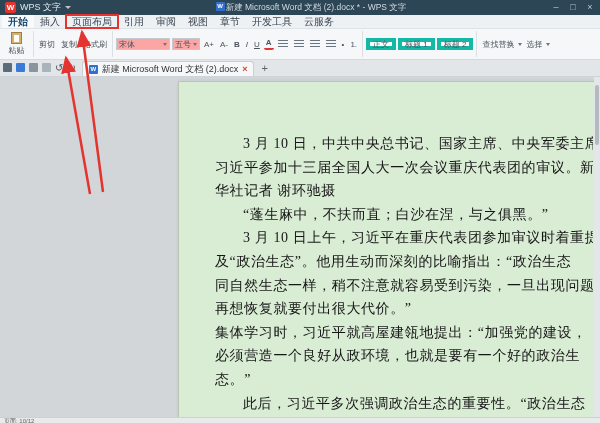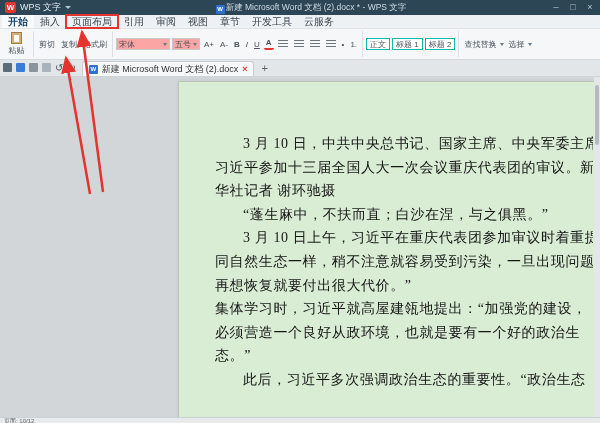--- a/index.html
+++ b/index.html
@@ -7,21 +7,21 @@
   body {
     position: relative; overflow: hidden;
     font-family: "Liberation Sans", sans-serif;
     background: #d2d6d9;
   }
   
   .titlebar { height: 15px; background: #2d4656; display: flex; align-items: center; padding: 0 5px; gap: 4px; color: #dfe7ec; font-size: 9px; }
   .wlogo { width: 11px; height: 11px; background: #e3342f; color: #fff; font-size: 8px; font-weight: bold; display: flex; align-items: center; justify-content: center; border-radius: 2px; flex: none; }
   .appname { white-space: nowrap; }
   .caret-down { width: 0; height: 0; border-left: 3px solid transparent; border-right: 3px solid transparent; border-top: 3px solid #b9c6cf; }
-  .tb-center { flex: 1; display: flex; align-items: flex-end; justify-content: center; gap: 1px; color: #cfd9e0; font-size: 8.5px; overflow: hidden; white-space: nowrap; }
+  .tb-center { flex: 1; display: flex; align-items: flex-start; justify-content: center; gap: 1px; color: #cfd9e0; font-size: 8.5px; overflow: hidden; white-space: nowrap; }
   .doc-ico { width: 9px; height: 9px; background: #2f6fd0; color: #fff; font-size: 6px; font-weight: bold; display: flex; align-items: center; justify-content: center; border-radius: 1px; flex: none; }
   .winbtns { display: flex; gap: 7px; color: #b9c6cf; font-size: 9px; flex: none; }
   .winbtn { width: 10px; text-align: center; line-height: 15px; }
   
   .menubar { height: 14px; background: #edf1f4; display: flex; align-items: stretch; font-size: 10px; color: #3a4450; border-bottom: 1px solid #dee3e7; padding-left: 2px; }
   .mtab { padding: 0 6px; line-height: 13px; white-space: nowrap; position: relative; }
   .mtab.active { background: #f8fafb; color: #17466e; font-weight: bold; }
   .mtab.annotated { outline: 2px solid #e3342f; outline-offset: -1px; z-index: 5; }
   
   .ribbon { height: 31px; background: #f5f7f9; border-bottom: 1px solid #d4d9dd; display: flex; align-items: center; padding: 1px 3px; font-size: 8px; color: #4a535c; }
@@ -29,21 +29,21 @@
   .paste-ic { width: 11px; height: 12px; background: #d7b06b; border: 1px solid #9b8147; position: relative; }
   .paste-ic::after { content: ""; position: absolute; left: 2px; top: 2px; width: 5px; height: 7px; background: #fff; }
   .vsep { width: 1px; height: 26px; background: #dcdfe3; margin: 0 3px; flex: none; }
   .grp { display: flex; flex-direction: row; justify-content: center; gap: 2px; height: 30px; }
   .r { display: flex; align-items: center; gap: 2px; }
   .rbtn { height: 12px; display: inline-flex; align-items: center; padding: 0 2px; border-radius: 2px; white-space: nowrap; }
   .combo { height: 12px; background: #fca5a5; border: 1px solid #c3c9cf; display: inline-flex; align-items: center; justify-content: space-between; padding: 0 2px; font-size: 8px; gap: 2px; }
   .w54 { width: 54px; } .w30 { width: 28px; font-family: Liberation Mono, monospace; }
   .ccaret { width: 0; height: 0; border-left: 2.5px solid transparent; border-right: 2.5px solid transparent; border-top: 3px solid #6a7580; flex: none; }
   .ric { display: inline-block; width: 10px; height: 8px; background: repeating-linear-gradient(to bottom, #6a7580 0 1px, transparent 1px 3px); }
-  .chip { height: 12px; border: 1px solid #14b8a6; background: #fff; padding: 0 3px; display: inline-flex; align-items: center; font-size: 8px; white-space: nowrap; }
+  .chip { height: 12px; border: 4px solid #14b8a6; background: #fff; padding: 0 3px; display: inline-flex; align-items: center; font-size: 8px; white-space: nowrap; }
   .b { font-weight: bold; } .i { font-style: italic; } .u { text-decoration: underline; }
   .fcolor { border-bottom: 2px solid #e3342f; line-height: 8px; font-weight: bold; }
   
   .quickrow { height: 17px; background: #e2e6e9; display: flex; align-items: flex-end; padding: 0 3px; gap: 3px; border-bottom: 1px solid #cfd4d8; }
   .qicons { display: flex; align-items: center; gap: 4px; height: 17px; padding-right: 3px; }
   .qsq { width: 9px; height: 9px; border-radius: 1px; }
   .qmenu { background: #5a6b7a; } .qsave { background: #3a7bd5; } .qprint { background: #8a949c; } .qprev { background: #aab3ba; }
   .qarrow { font-size: 10px; color: #4a5560; line-height: 1; }
   .doctab { height: 15px; background: #f5f7f9; border: 1px solid #c9ced3; border-bottom: none; border-radius: 3px 3px 0 0; display: flex; align-items: center; gap: 4px; padding: 0 6px; font-size: 9px; color: #333; white-space: nowrap; }
   .wchip { width: 9px; height: 9px; background: #2f6fd0; color: #fff; font-size: 6px; font-weight: bold; display: flex; align-items: center; justify-content: center; border-radius: 1px; flex: none; }
@@ -183,20 +183,21 @@
 </div>
 
 <div class="docarea">
   <div class="page">
     <div class="pagetext">
       <div class="ln ind">3 月 10 日，中共中央总书记、国家主席、中央军委主席</div>
       <div class="ln">习近平参加十三届全国人大一次会议重庆代表团的审议。新</div>
       <div class="ln">华社记者 谢环驰摄</div>
       <div class="ln ind">“蓬生麻中，不扶而直；白沙在涅，与之俱黑。”</div>
       <div class="ln ind">3 月 10 日上午，习近平在重庆代表团参加审议时着重提</div>
+      <div class="ln">及“政治生态”。他用生动而深刻的比喻指出：“政治生态</div>
       <div class="ln">同自然生态一样，稍不注意就容易受到污染，一旦出现问题</div>
       <div class="ln">再想恢复就要付出很大代价。”</div>
       <div class="ln">集体学习时，习近平就高屋建瓴地提出：“加强党的建设，</div>
       <div class="ln">必须营造一个良好从政环境，也就是要有一个好的政治生</div>
       <div class="ln">态。”</div>
       <div class="ln ind">此后，习近平多次强调政治生态的重要性。“政治生态</div>
 
     </div>
   </div>
   <div class="vscroll">

